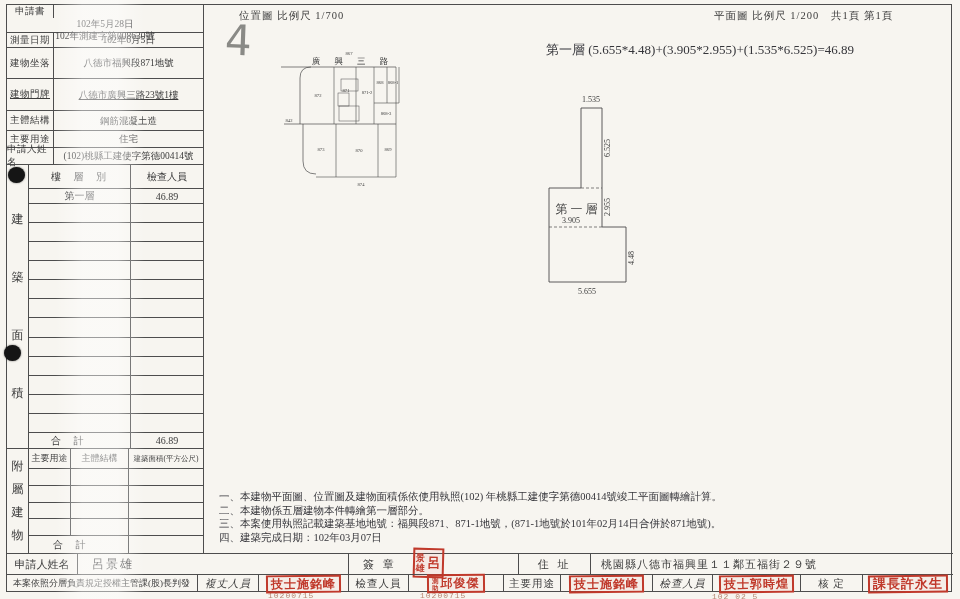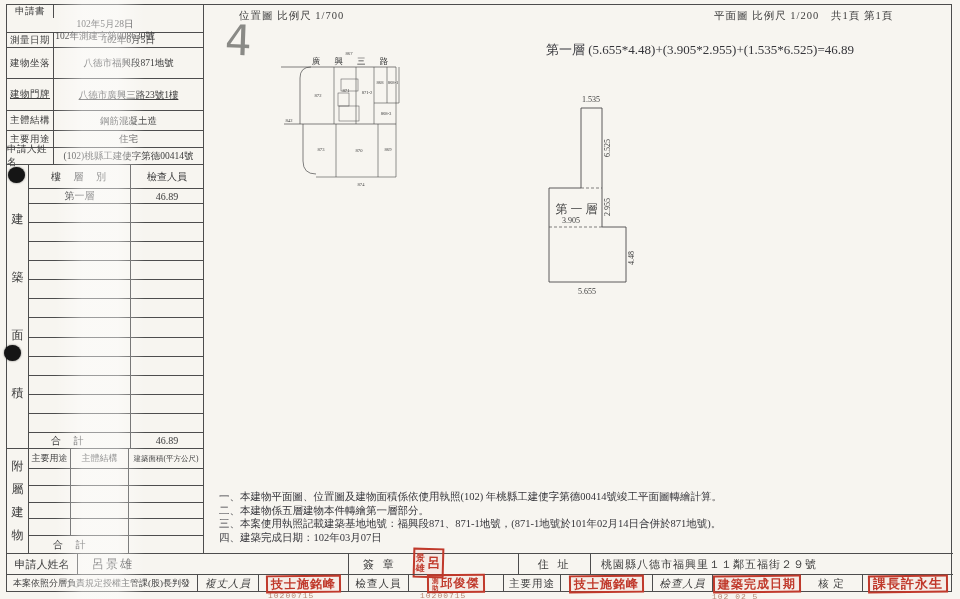--- a/index.html
+++ b/index.html
@@ -272,21 +272,21 @@
               <span>測</span>
               <span>助</span>
             </span><span>邱俊傑</span></span>
       </div>
       <div class="bcell role" style="width:57px;">主要用途</div>
       <div class="bcell stampcell" style="width:92px;">
         <span class="stamp">技士施銘峰</span>
       </div>
       <div class="bcell role" style="width:60px;font-style:italic;">檢查人員</div>
       <div class="bcell stampcell" style="width:88px;">
-        <span class="stamp">建築完成日期</span>
+        <span class="stamp">技士郭時煌</span>
       </div>
       <div class="bcell role" style="width:62px;">核  定</div>
       <div class="bcell stampcell" style="flex:1;">
         <span class="stamp" style="font-size:13px;">課長許永生</span>
       </div>
     </div>
 
     <svg class="abs" style="left:270px;top:42px;" width="200" height="170" viewBox="0 0 200 170">
       <defs>
         <pattern id="hatch" width="3" height="3" patternUnits="userSpaceOnUse" patternTransform="rotate(45)">

